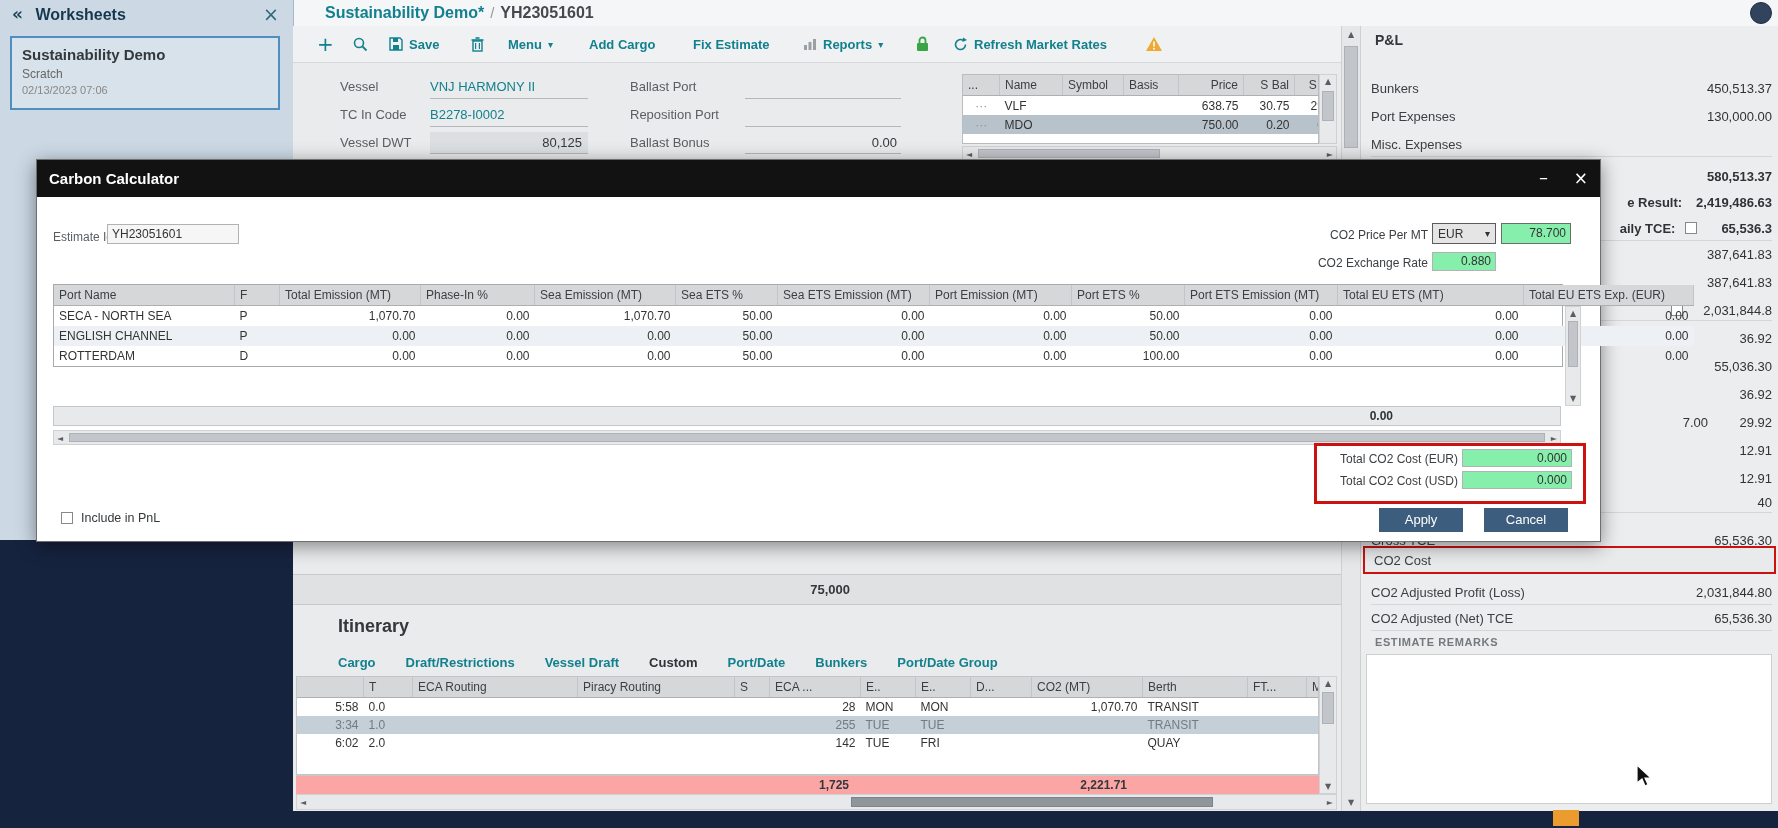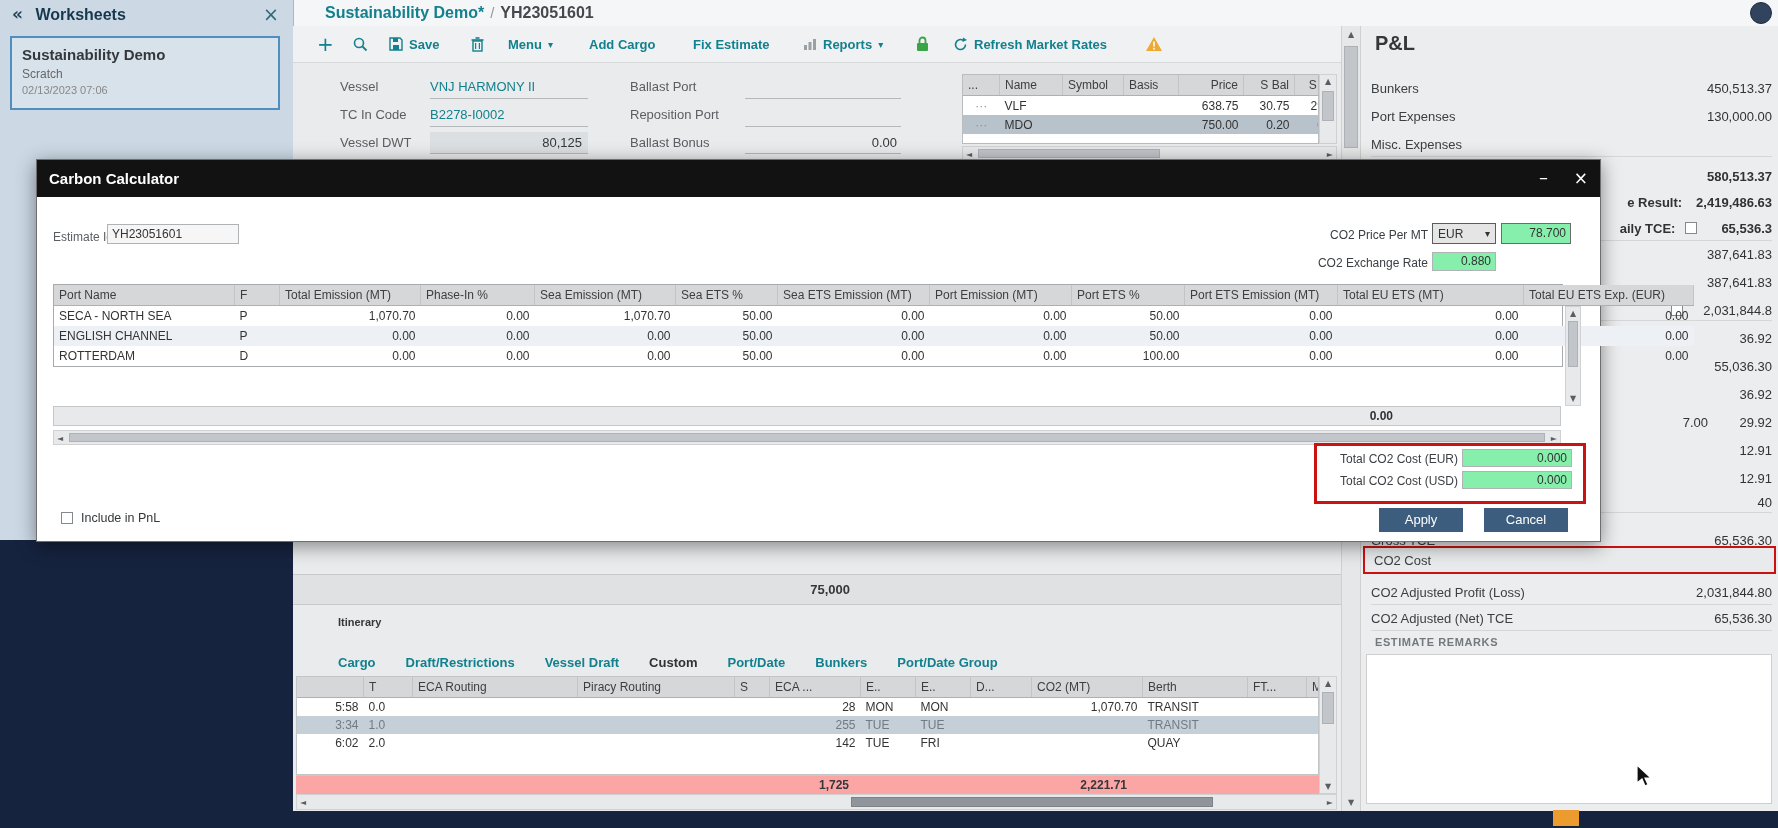--- a/index.html
+++ b/index.html
@@ -63,21 +63,21 @@
   .sarrow{position:absolute;font-family:"DejaVu Sans",sans-serif;font-size:8px;color:#5a5e62;}
   .sarrow.vc{left:0;width:100%;text-align:center;}
   .sarrow.hc{top:50%;transform:translateY(-50%);}
   .sthumb{position:absolute;left:2px;right:2px;background:#c2c6ca;border:1px solid #aeb2b6;}
   .sthumbh{position:absolute;top:2px;bottom:2px;background:#c2c6ca;border:1px solid #aeb2b6;}
   .sthumbh.dark{background:#8f959a;border-color:#7d8388;}
 
   
   .band75{position:absolute;left:0;top:548px;width:1048px;height:29px;background:#dfe1e3;border-top:1px solid #c7c9cb;border-bottom:1px solid #c7c9cb;}
   .band75 span{position:absolute;left:477px;width:80px;text-align:right;font-weight:bold;font-size:13px;color:#34383b;line-height:29px;}
-  .itin-title{position:absolute;left:45px;top:590px;font-size:11px;font-weight:bold;color:#34383b;}
+  .itin-title{position:absolute;left:45px;top:590px;font-size:18px;font-weight:bold;color:#34383b;}
   .itin-tabs{position:absolute;left:45px;top:623px;height:26px;line-height:26px;white-space:nowrap;}
   .tab{color:#12808e;font-size:13px;font-weight:bold;margin-right:30px;}
   .tab.sel{color:#2f3336;}
   .itin-wrap{background:#fff;border:1px solid #c2c5c8;box-sizing:border-box;overflow:hidden;}
   .itin-t td{height:18px;}
   .itin-t :is(th,td):nth-child(1){width:56px;}
   .itin-t :is(th,td):nth-child(2){width:38px;}
   .itin-t :is(th,td):nth-child(3){width:154px;}
   .itin-t :is(th,td):nth-child(4){width:146px;}
   .itin-t :is(th,td):nth-child(5){width:24px;}
@@ -95,21 +95,21 @@
   .itin-t tr.sel{background:#c5cfd7;}
   .itin-t tr.sel td{color:#707b84;}
   .tot{background:#fca5a5;border-top:1px solid #c7c9cb;border-bottom:7px solid #3b82f6;}
   .tot td{font-weight:bold;color:#34383b;}
 
   
   .vscroll-app{position:absolute;left:1341px;top:26px;width:20px;height:785px;background:#e6e7e8;border-left:1px solid #d0d0d0;border-right:1px solid #d0d0d0;box-sizing:border-box;}
 
   
   .rpanel{position:absolute;left:1361px;top:26px;width:417px;height:785px;background:#ecedee;overflow:hidden;}
-  .pnl-title{position:absolute;left:14px;top:6px;font-size:20px;font-weight:bold;color:#34383b;}
+  .pnl-title{position:absolute;left:14px;top:6px;font-size:14px;font-weight:bold;color:#34383b;}
   .prow{position:absolute;left:10px;right:6px;height:24px;display:flex;justify-content:space-between;align-items:center;font-size:13px;color:#3c4044;}
   .prow .pl{white-space:nowrap;}
   .prow .pv{margin-left:auto;white-space:nowrap;color:#333;}
   .prow.bold{font-weight:bold;color:#2f3336;}
   .prow.bold .pv{color:#2f3336;}
   .hairline{border-bottom:1px solid #d5d6d7;}
   .pv2{width:64px;text-align:right;white-space:nowrap;color:#333;}
   .cb{display:inline-block;width:12px;height:12px;background:#fff;border:1px solid #85898d;box-sizing:border-box;}
   .co2row{position:absolute;left:2px;right:2px;height:28px;border:2px solid #cc1111;background:#e9eaeb;display:flex;align-items:center;font-size:13px;color:#3c4044;padding-left:9px;box-sizing:border-box;}
   .remarks-label{position:absolute;left:14px;font-size:11px;font-weight:bold;color:#75797d;letter-spacing:.6px;}

